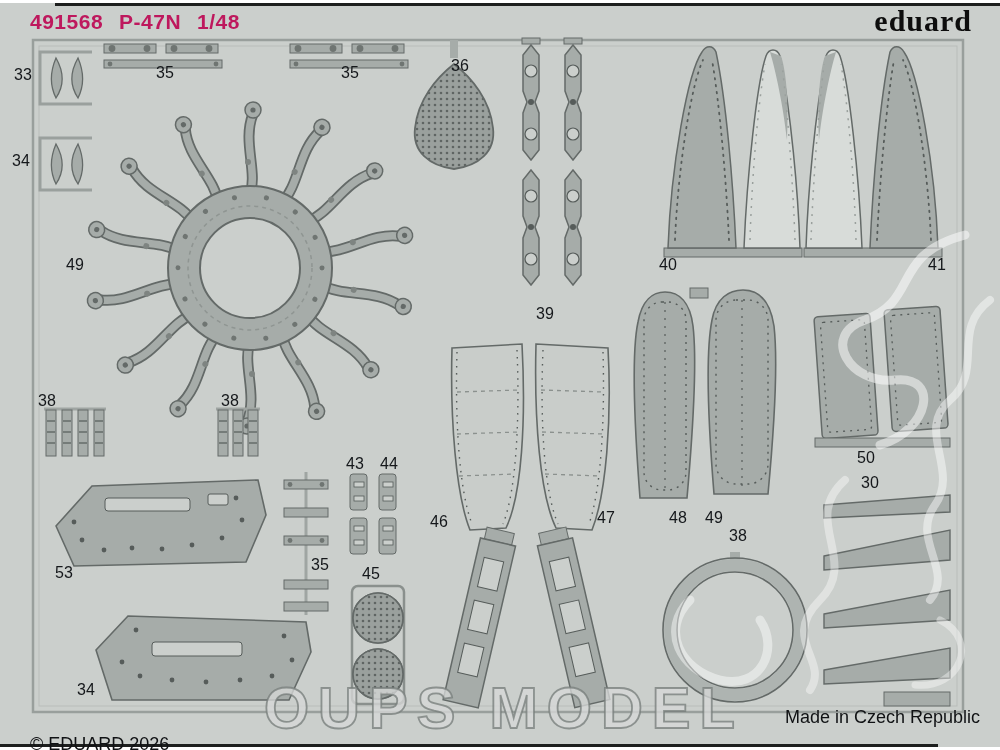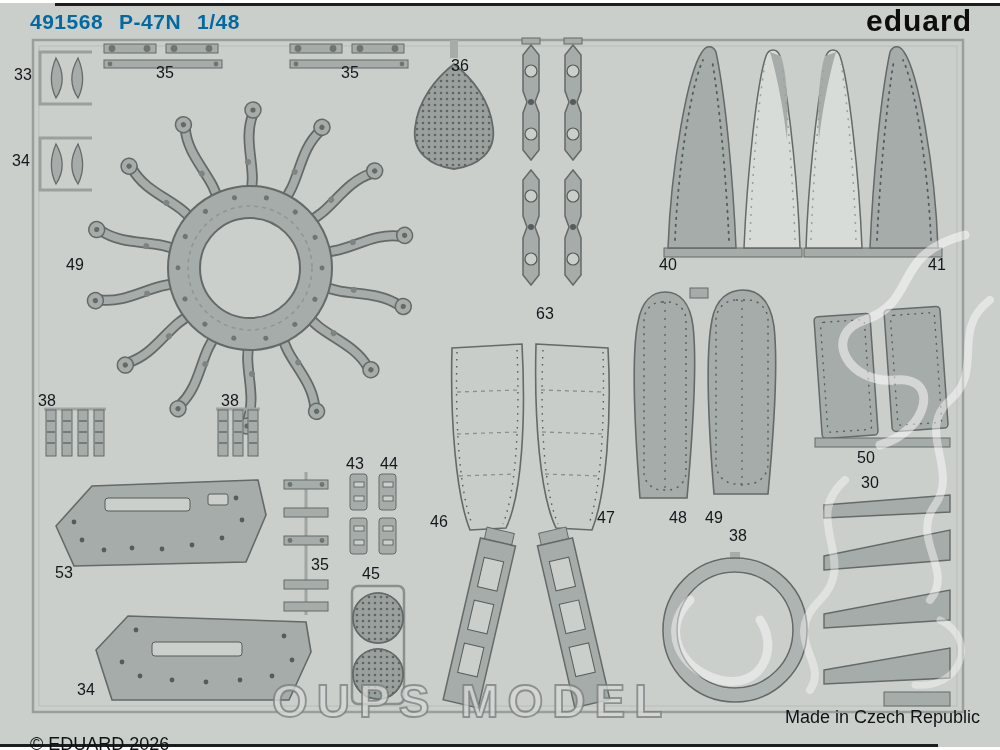--- a/index.html
+++ b/index.html
@@ -4,28 +4,28 @@
 <style>
   html,body{margin:0;padding:0;width:1000px;height:750px;}
   body{position:relative;overflow:hidden;background:#ffffff;font-family:"Liberation Sans",sans-serif;}
   .sheet-bg{position:absolute;left:0;top:0;width:1000px;height:750px;background:#cbcfcc;}
   .edge{position:absolute;background:#1d1f1e;}
   .edge-top{left:55px;top:3px;right:0;height:3px;}
   .edge-bottom{left:0;top:744px;width:938px;height:3px;}
   .white-top{position:absolute;left:0;top:0;right:0;height:3px;background:#ffffff;}
   .white-bottom{position:absolute;left:0;top:747px;right:0;height:3px;background:#ffffff;}
   svg.fret{position:absolute;left:0;top:0;}
-  .title{position:absolute;left:30px;top:10px;font-size:21px;font-weight:bold;color:#0369a1;letter-spacing:0.5px;}
+  .title{position:absolute;left:30px;top:10px;font-size:21px;font-weight:bold;color:#be185d;letter-spacing:0.5px;}
   .title span{margin-right:16px;}
-  .brand{position:absolute;right:28px;top:4px;font-family:Liberation Sans, sans-serif;font-weight:bold;font-size:30px;color:#0d0d0d;letter-spacing:1px;}
+  .brand{position:absolute;right:28px;top:4px;font-family:Liberation Serif, serif;font-weight:bold;font-size:30px;color:#0d0d0d;letter-spacing:1px;}
   .pl{position:absolute;font-size:16px;color:#15181b;}
   .foot{position:absolute;top:707px;font-size:18px;color:#101214;}
   .foot-l{left:30px;margin-top:27px;}
   .foot-r{right:20px;}
-  .wm{position:absolute;left:272px;top:674px;font-size:46px;font-weight:bold;letter-spacing:9px;white-space:nowrap;
+  .wm{position:absolute;left:264px;top:674px;font-size:58px;font-weight:bold;letter-spacing:9px;white-space:nowrap;
       color:rgba(255,255,255,0.55);-webkit-text-stroke:1.8px rgba(118,124,121,0.75);
       text-shadow:0 0 1px rgba(118,124,121,0.5);}
 </style>
 </head>
 <body>
 
 <div class="sheet-bg"></div>
 
 <svg class="fret" width="1000" height="750" viewBox="0 0 1000 750">
   <defs>
@@ -356,21 +356,21 @@
 <div class="brand">eduard</div>
 
 <span class="pl" style="left:14px;top:66px">33</span>
 <span class="pl" style="left:12px;top:152px">34</span>
 <span class="pl" style="left:156px;top:64px">35</span>
 <span class="pl" style="left:341px;top:64px">35</span>
 <span class="pl" style="left:451px;top:57px">36</span>
 <span class="pl" style="left:66px;top:256px">49</span>
 <span class="pl" style="left:38px;top:392px">38</span>
 <span class="pl" style="left:221px;top:392px">38</span>
-<span class="pl" style="left:536px;top:305px">63</span>
+<span class="pl" style="left:536px;top:305px">39</span>
 <span class="pl" style="left:659px;top:256px">40</span>
 <span class="pl" style="left:928px;top:256px">41</span>
 <span class="pl" style="left:77px;top:681px">34</span>
 <span class="pl" style="left:346px;top:455px">43</span>
 <span class="pl" style="left:380px;top:455px">44</span>
 <span class="pl" style="left:362px;top:565px">45</span>
 <span class="pl" style="left:311px;top:556px">35</span>
 <span class="pl" style="left:430px;top:513px">46</span>
 <span class="pl" style="left:597px;top:509px">47</span>
 <span class="pl" style="left:669px;top:509px">48</span>

